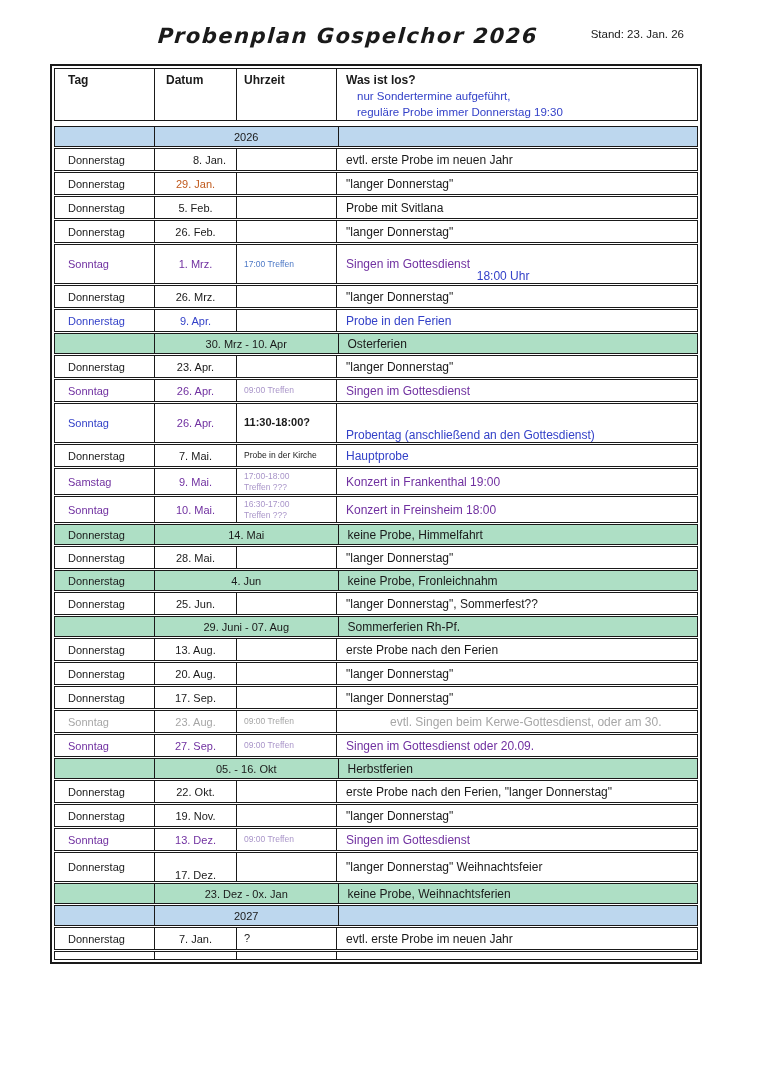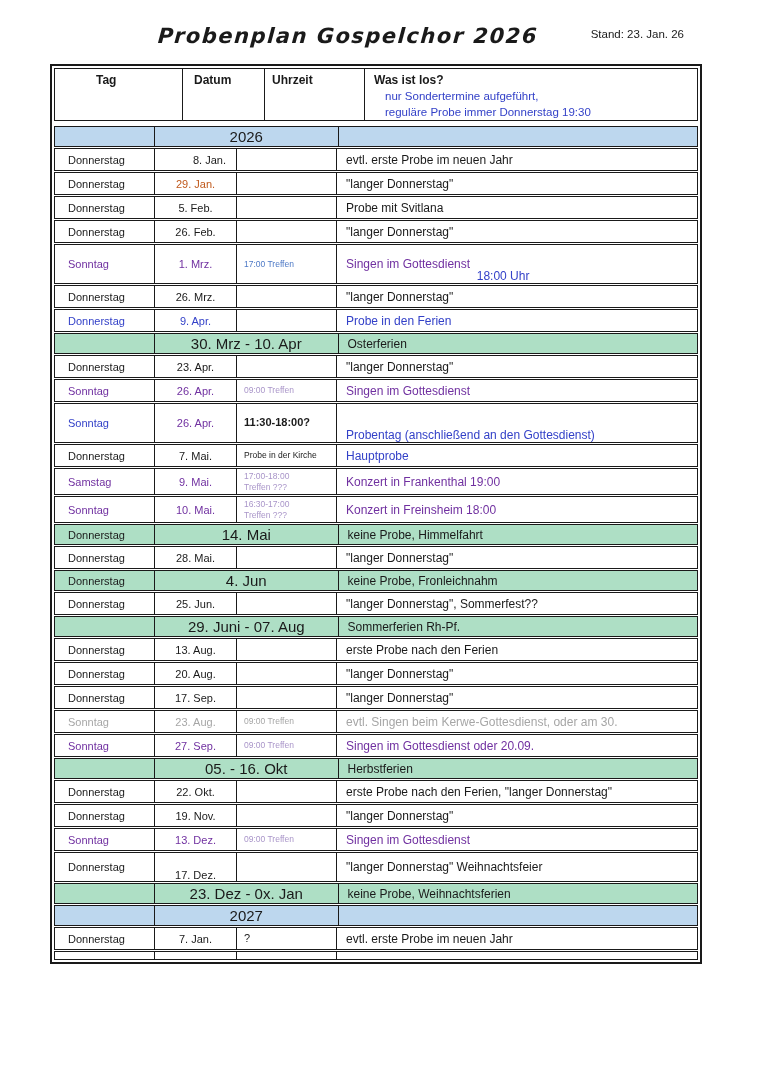--- a/index.html
+++ b/index.html
@@ -65,40 +65,39 @@
   }
   .c-uhr {
     width: 100px;
     font-size: 11px;
     padding-left: 7px;
     border-right: 1.5px solid #1a1a1a;
     line-height: 1.2;
   }
   .c-merged {
     width: 183.5px;
-    font-size: 15px;
+    font-size: 11px;
     justify-content: center;
     border-right: 1.5px solid #1a1a1a;
   }
   .c-was {
     flex: 1;
     font-size: 12px;
     padding-left: 9px;
     align-self: stretch;
     display: flex;
     align-items: center;
   }
   .c-was span { white-space: pre-wrap; }
   .small { font-size: 8.5px; }
   .bold { font-weight: bold; }
   
   .header-row {
     min-height: 51px;
     align-items: flex-start;
-    padding-left: 28px;
   }
   .header-row .c-tag, .header-row .c-datum, .header-row .c-uhr, .header-row .c-was {
     padding-top: 4px;
     font-weight: bold;
     font-size: 12px;
     align-items: flex-start;
   }
   .header-row .c-datum { justify-content: flex-start; padding-left: 11px; }
   .header-row .c-was { display: block; }
   .hnote {
@@ -408,21 +407,21 @@
         <div class="c-tag">
           <span style="color: rgb(166, 166, 166);">Sonntag</span>
         </div>
         <div class="c-datum">
           <span style="color: rgb(166, 166, 166);">23. Aug.</span>
         </div>
         <div class="c-uhr small">
           <span style="color: rgb(166, 166, 166);">09:00 Treffen</span>
         </div>
         <div class="c-was">
-          <span style="color: rgb(166, 166, 166);">evtl. Singen beim Kerwe-Gottesdienst, oder am 30.</span>
+          <span style="color: rgb(166, 166, 166); margin-left: 44px;">evtl. Singen beim Kerwe-Gottesdienst, oder am 30.</span>
         </div>
       </div>
       <div class="trow r-d">
         <div class="c-tag">
           <span style="color: rgb(112, 48, 160);">Sonntag</span>
         </div>
         <div class="c-datum">
           <span style="color: rgb(112, 48, 160);">27. Sep.</span>
         </div>
         <div class="c-uhr small">

